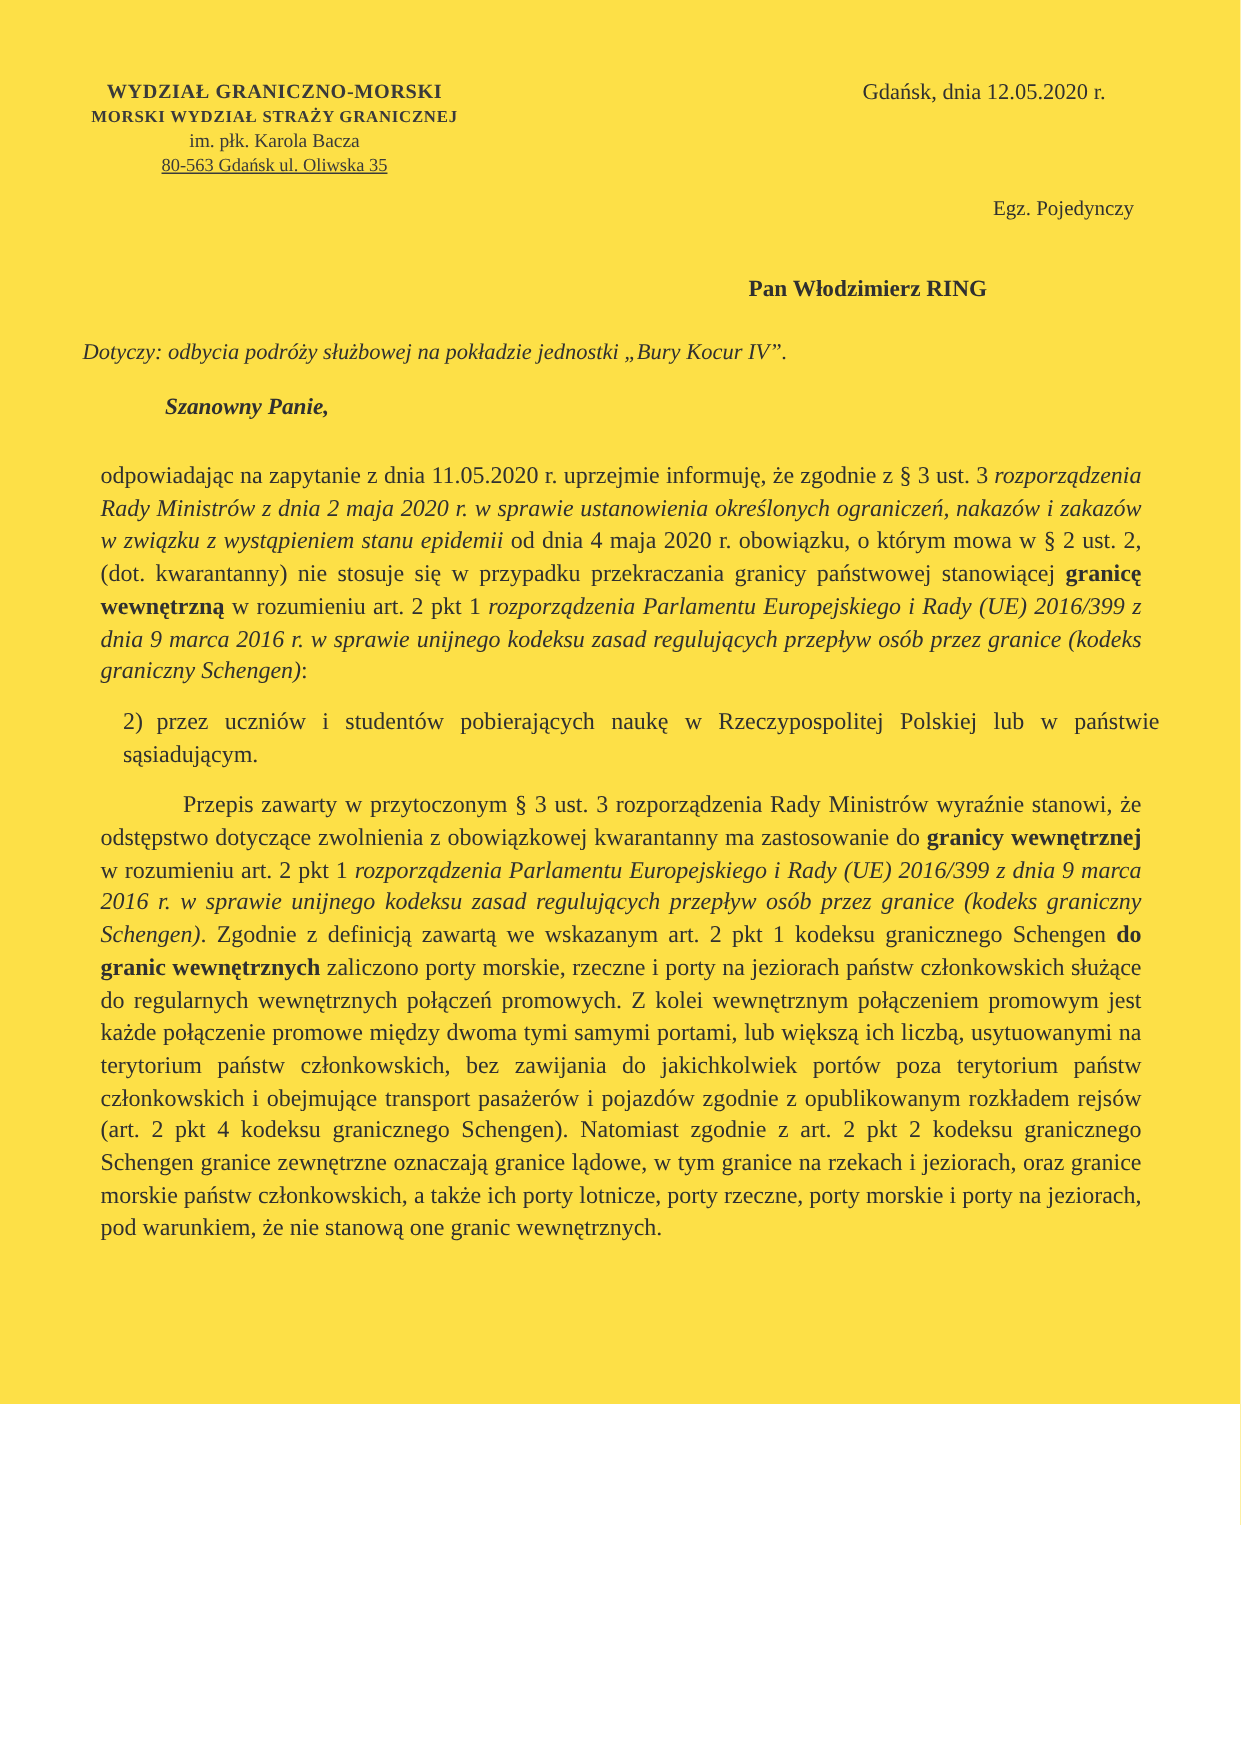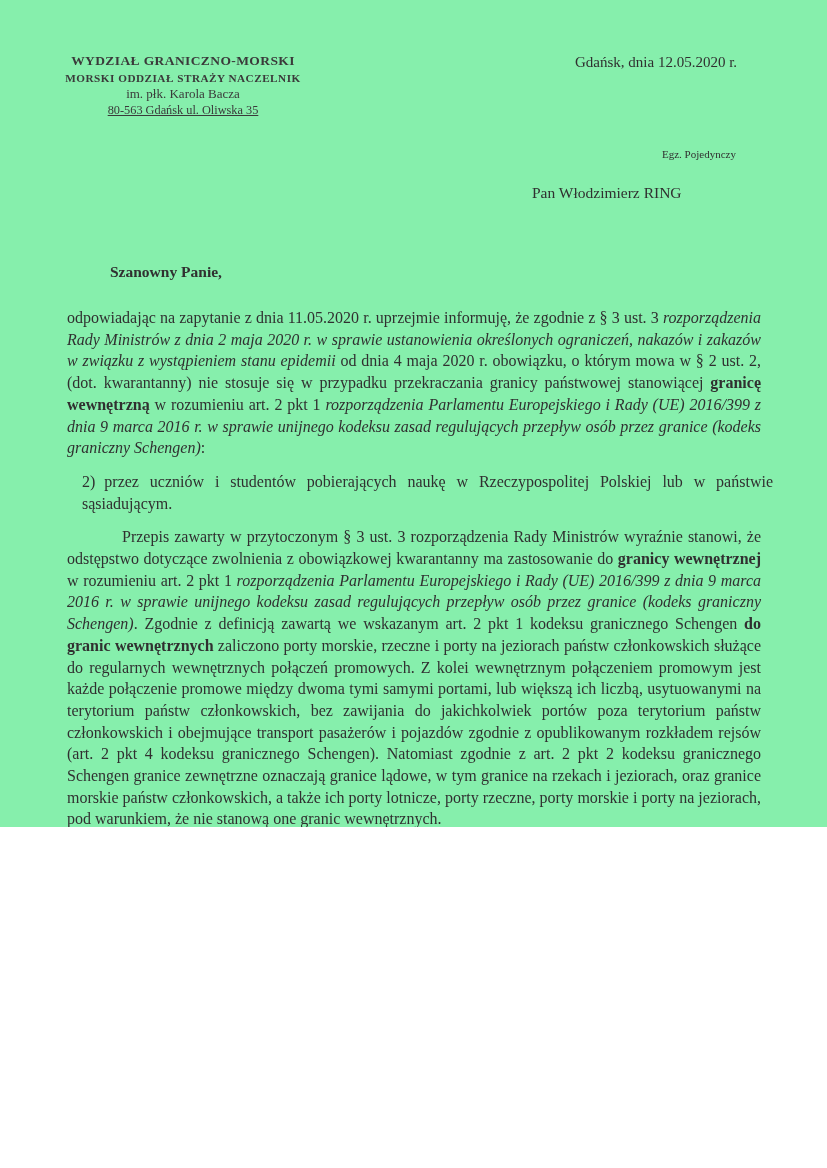--- a/index.html
+++ b/index.html
@@ -4,40 +4,40 @@
 <style>
   :root{
     --ink:#303030;
     --stamp-blue:#2e6fc6;
     --pen-blue:#3f56bb;
     --corner-blue:#2b80d9;
   }
   html,body{margin:0;padding:0;background:#ffffff;}
   .page{
     position:relative;
-    width:827px;height:827px;
-    background:#86efac;
+    width:827px;height:936px;
+    background:#fde047;
     overflow:hidden;
     font-family:"Liberation Serif", serif;
     color:var(--ink);
   }
   .abs{position:absolute;}
 
   
   .letterhead{left:57px;top:53px;width:252px;text-align:center;color:#3a3a3a;}
   .lh1{font-size:13.5px;font-weight:bold;letter-spacing:.4px;}
   .lh2{font-size:11.2px;font-weight:bold;letter-spacing:.5px;margin-top:3px;}
   .lh3{font-size:13px;margin-top:2px;}
   .lh4{font-size:12.3px;margin-top:1px;text-decoration:underline;}
 
   .dateline{left:575px;top:54px;font-size:15px;}
-  .copy-note{left:662px;top:148px;font-size:11px;}
-  .recipient{left:499px;top:184px;font-size:15.5px;font-weight:normal;margin-left:33px;}
+  .copy-note{left:662px;top:132px;font-size:14px;}
+  .recipient{left:499px;top:184px;font-size:15.5px;font-weight:bold;}
   .subject{left:55px;top:227px;font-size:15px;font-style:italic;}
-  .salutation{left:110px;top:263px;font-size:15.5px;font-weight:bold;text-align:right;}
+  .salutation{left:110px;top:263px;font-size:15.5px;font-weight:bold;font-style:italic;text-align:right;}
 
   
   .body-text{left:55px;top:295px;width:718px;font-size:16px;line-height:21.7px;text-align:justify;}
   .body-text p{margin:12px;}
   .indent{text-indent:55px;}
   .num-list{margin:0 0 0 27px;}
   .num-item{text-align:justify;}
   .num-item .num{margin-right:9px;}
 
   
@@ -58,29 +58,30 @@
   .scan-edge{left:815px;top:1093px;height:75px;width:0;border-left:1.5px solid #8a8a8a;}
   .corner-patch{left:55px;top:1139px;width:50px;height:29px;background:var(--corner-blue);}
 </style>
 </head>
 <body>
 
 <div class="page">
 
   <div class="abs letterhead">
     <div class="lh1">WYDZIAŁ GRANICZNO-MORSKI</div>
-    <div class="lh2">MORSKI ODDZIAŁ STRAŻY NACZELNIK</div>
+    <div class="lh2">MORSKI WYDZIAŁ STRAŻY GRANICZNEJ</div>
     <div class="lh3">im. płk. Karola Bacza</div>
     <div class="lh4">80-563 Gdańsk ul. Oliwska 35</div>
   </div>
 
   <div class="abs dateline">Gdańsk, dnia 12.05.2020 r.</div>
   <div class="abs copy-note">Egz. Pojedynczy</div>
   <div class="abs recipient">Pan Włodzimierz RING</div>
 
+  <div class="abs subject">Dotyczy: odbycia podróży służbowej na pokładzie jednostki „Bury Kocur IV”.</div>
   <div class="abs salutation">Szanowny Panie,</div>
 
   <div class="abs body-text">
     <p><span>odpowiadając na zapytanie z dnia 11.05.2020 r. uprzejmie informuję, że zgodnie z § 3 ust. 3 </span><span style="font-style: italic;">rozporządzenia Rady Ministrów z dnia 2 maja 2020 r. w sprawie ustanowienia określonych ograniczeń, nakazów i zakazów w związku z wystąpieniem stanu epidemii</span><span> od dnia 4 maja 2020 r. obowiązku, o którym mowa w § 2 ust. 2, (dot. kwarantanny) nie stosuje się w przypadku przekraczania granicy państwowej stanowiącej </span><span style="font-weight: bold;">granicę wewnętrzną</span><span> w rozumieniu art. 2 pkt 1 </span><span style="font-style: italic;">rozporządzenia Parlamentu Europejskiego i Rady (UE) 2016/399 z dnia 9 marca 2016 r. w sprawie unijnego kodeksu zasad regulujących przepływ osób przez granice (kodeks graniczny Schengen)</span><span>:</span></p>
     <div class="num-list">
       <div class="num-item"><span class="num">2)</span><span>przez uczniów i studentów pobierających naukę w Rzeczypospolitej Polskiej lub w państwie sąsiadującym.</span></div>
     </div>
     <p class="indent"><span>Przepis zawarty w przytoczonym § 3 ust. 3 rozporządzenia Rady Ministrów wyraźnie stanowi, że odstępstwo dotyczące zwolnienia z obowiązkowej kwarantanny ma zastosowanie do </span><span style="font-weight: bold;">granicy wewnętrznej</span><span> w rozumieniu art. 2 pkt 1 </span><span style="font-style: italic;">rozporządzenia Parlamentu Europejskiego i Rady (UE) 2016/399 z dnia 9 marca 2016 r. w sprawie unijnego kodeksu zasad regulujących przepływ osób przez granice (kodeks graniczny Schengen)</span><span>. Zgodnie z definicją zawartą we wskazanym art. 2 pkt 1 kodeksu granicznego Schengen </span><span style="font-weight: bold;">do granic wewnętrznych</span><span> zaliczono porty morskie, rzeczne i porty na jeziorach państw członkowskich służące do regularnych wewnętrznych połączeń promowych. Z kolei wewnętrznym połączeniem promowym jest każde połączenie promowe między dwoma tymi samymi portami, lub większą ich liczbą, usytuowanymi na terytorium państw członkowskich, bez zawijania do jakichkolwiek portów poza terytorium państw członkowskich i obejmujące transport pasażerów i pojazdów zgodnie z opublikowanym rozkładem rejsów (art. 2 pkt 4 kodeksu granicznego Schengen). Natomiast zgodnie z art. 2 pkt 2 kodeksu granicznego Schengen granice zewnętrzne oznaczają granice lądowe, w tym granice na rzekach i jeziorach, oraz granice morskie państw członkowskich, a także ich porty lotnicze, porty rzeczne, porty morskie i porty na jeziorach, pod warunkiem, że nie stanową one granic wewnętrznych.</span></p>
   </div>
 

